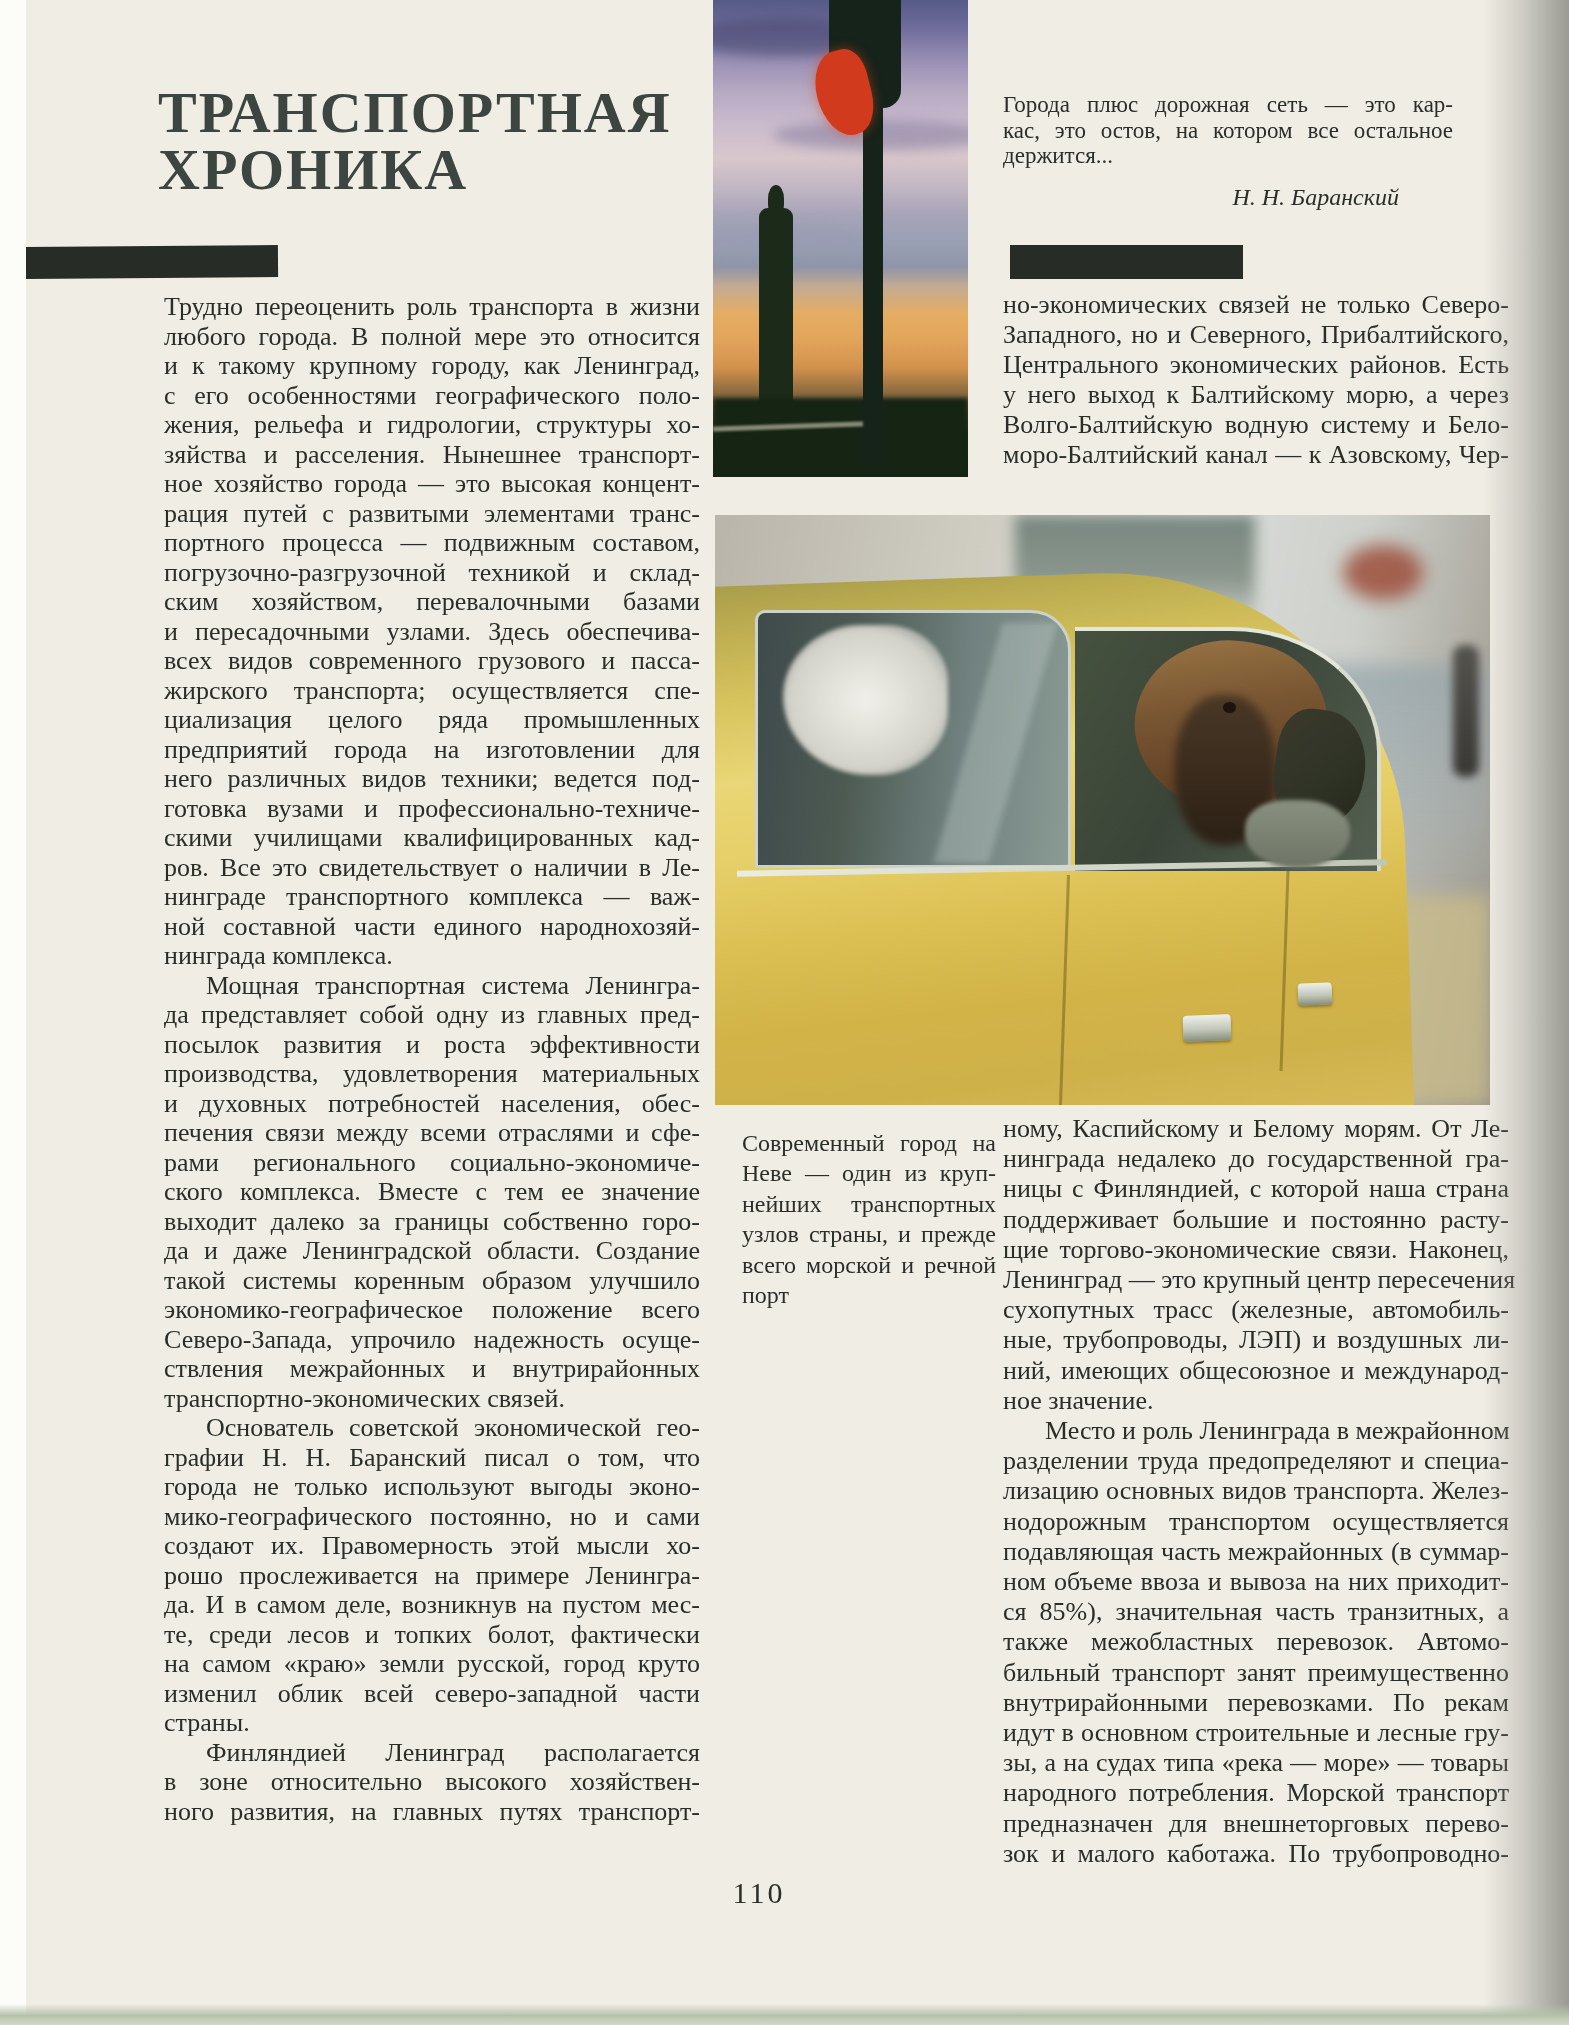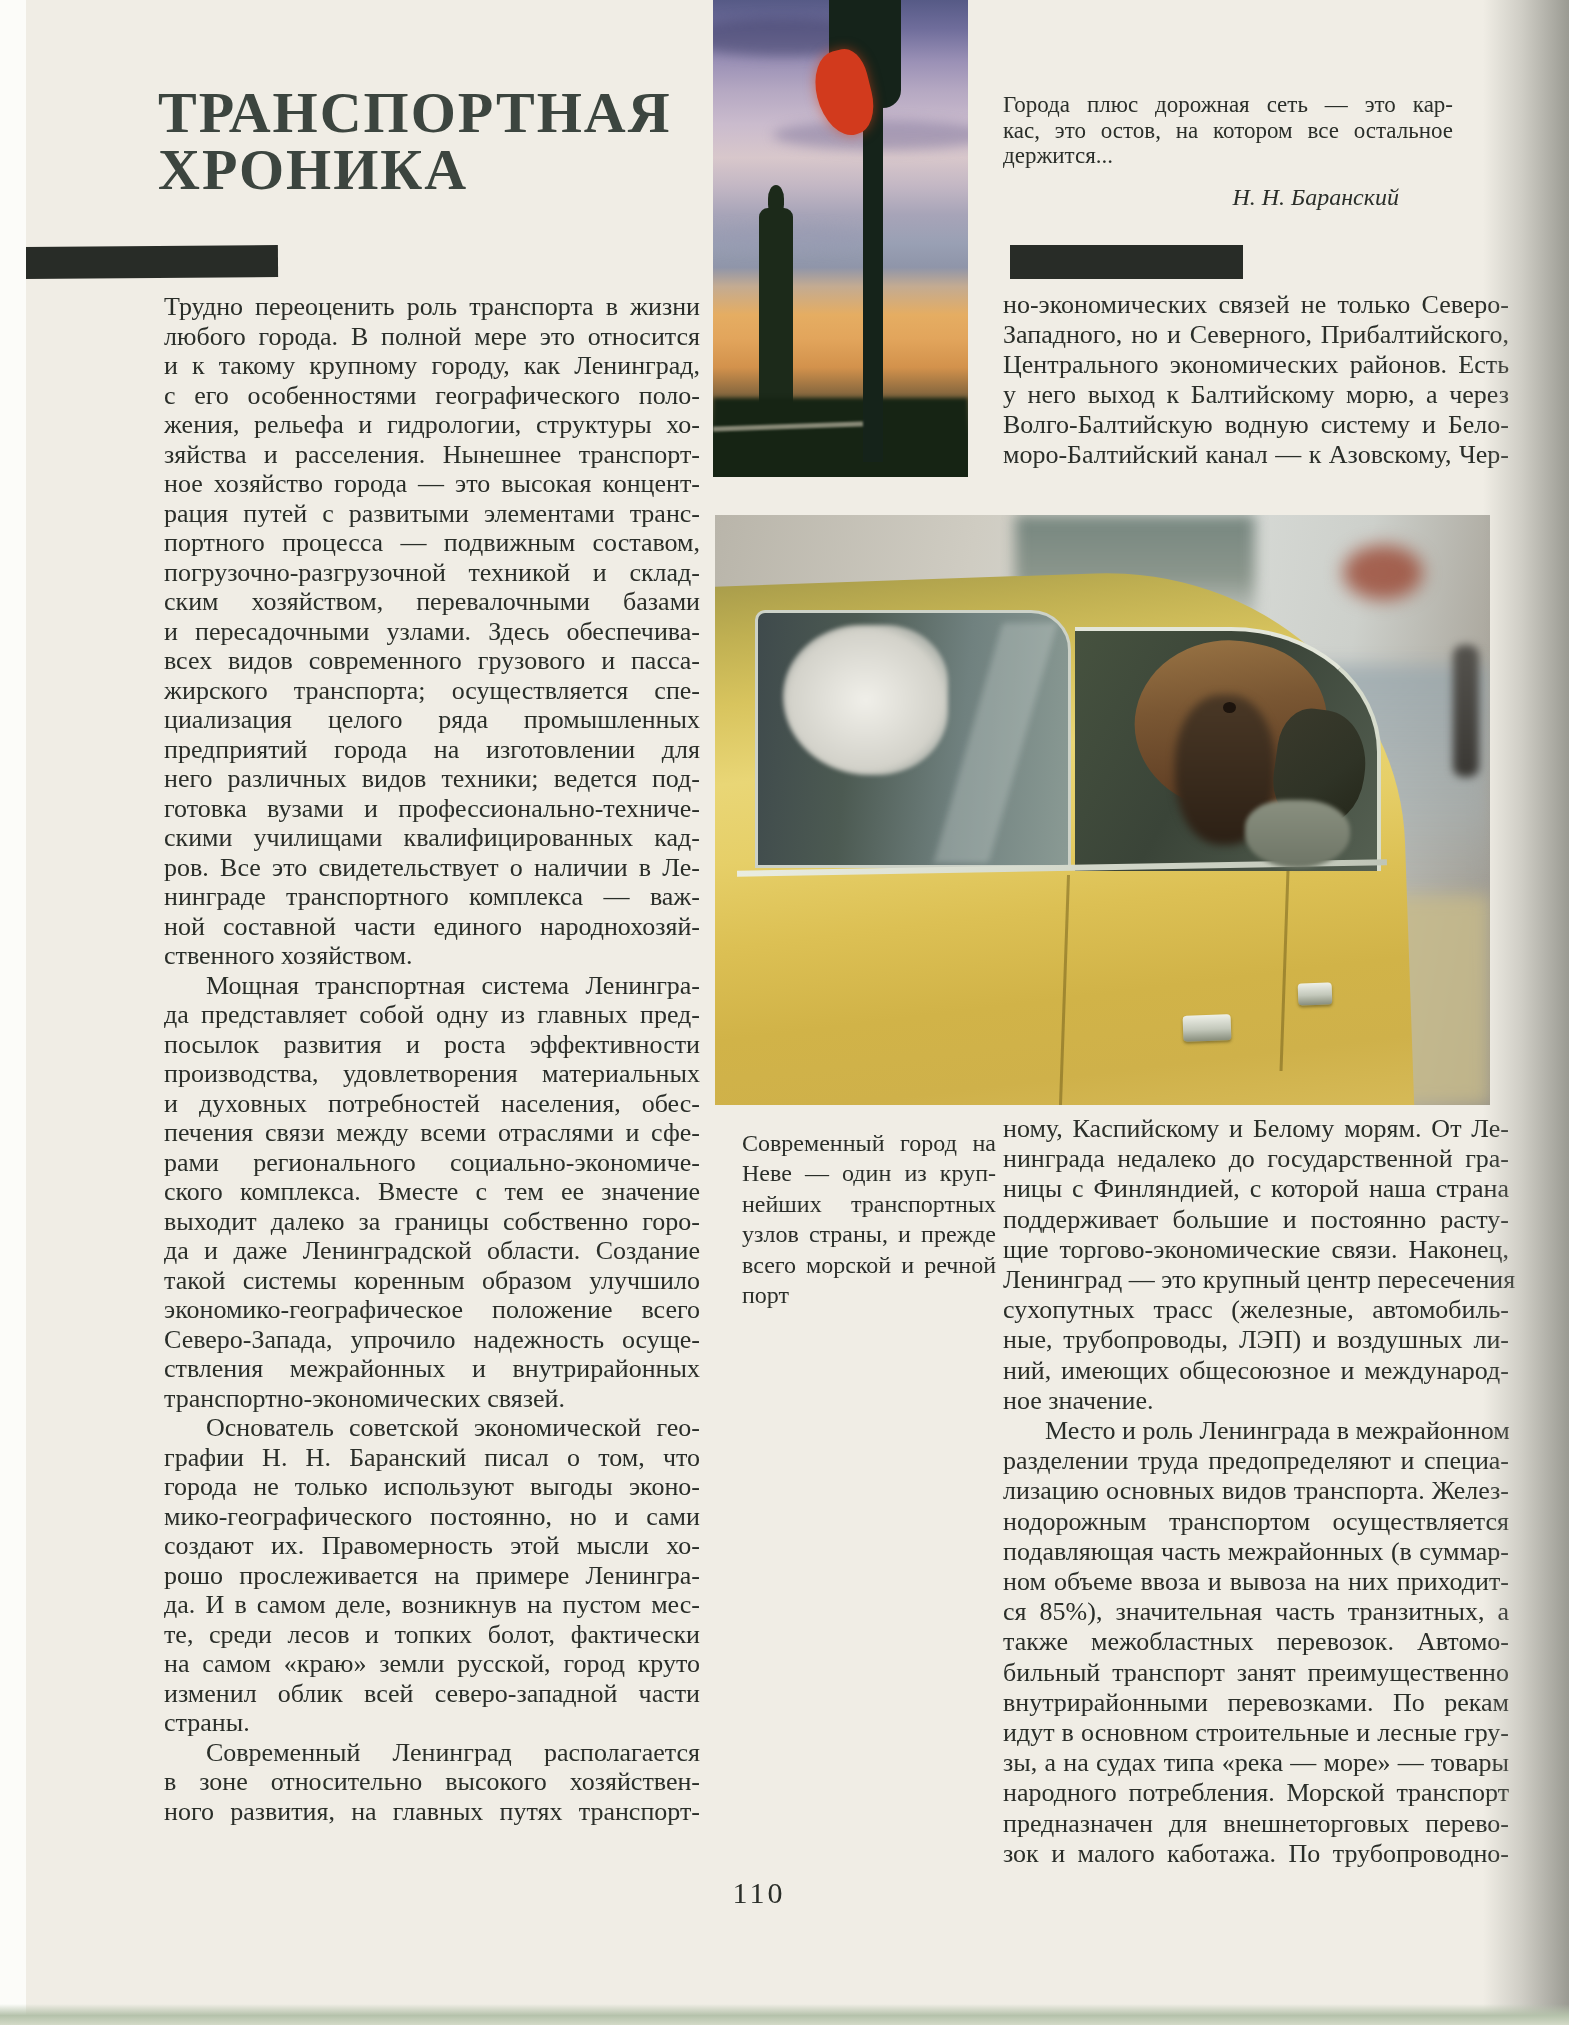--- a/index.html
+++ b/index.html
@@ -162,21 +162,21 @@
       <div class="tl">всех видов современного грузового и пасса-</div>
       <div class="tl">жирского транспорта; осуществляется спе-</div>
       <div class="tl">циализация целого ряда промышленных</div>
       <div class="tl">предприятий города на изготовлении для</div>
       <div class="tl">него различных видов техники; ведется под-</div>
       <div class="tl">готовка вузами и профессионально-техниче-</div>
       <div class="tl">скими училищами квалифицированных кад-</div>
       <div class="tl">ров. Все это свидетельствует о наличии в Ле-</div>
       <div class="tl">нинграде транспортного комплекса — важ-</div>
       <div class="tl">ной составной части единого народнохозяй-</div>
-      <div class="tl end">ственного хозяйством.</div>
+      <div class="tl end">нинграда комплекса.</div>
       <div class="tl ind">Мощная транспортная система Ленингра-</div>
       <div class="tl">да представляет собой одну из главных пред-</div>
       <div class="tl">посылок развития и роста эффективности</div>
       <div class="tl">производства, удовлетворения материальных</div>
       <div class="tl">и духовных потребностей населения, обес-</div>
       <div class="tl">печения связи между всеми отраслями и сфе-</div>
       <div class="tl">рами регионального социально-экономиче-</div>
       <div class="tl">ского комплекса. Вместе с тем ее значение</div>
       <div class="tl">выходит далеко за границы собственно горо-</div>
       <div class="tl">да и даже Ленинградской области. Создание</div>
@@ -189,21 +189,21 @@
       <div class="tl">графии Н. Н. Баранский писал о том, что</div>
       <div class="tl">города не только используют выгоды эконо-</div>
       <div class="tl">мико-географического постоянно, но и сами</div>
       <div class="tl">создают их. Правомерность этой мысли хо-</div>
       <div class="tl">рошо прослеживается на примере Ленингра-</div>
       <div class="tl">да. И в самом деле, возникнув на пустом мес-</div>
       <div class="tl">те, среди лесов и топких болот, фактически</div>
       <div class="tl">на самом «краю» земли русской, город круто</div>
       <div class="tl">изменил облик всей северо-западной части</div>
       <div class="tl end">страны.</div>
-      <div class="tl ind">Современный Ленинград располагается</div>
+      <div class="tl ind">Финляндией Ленинград располагается</div>
       <div class="tl">в зоне относительно высокого хозяйствен-</div>
       <div class="tl">ного развития, на главных путях транспорт-</div>
     </div>
   <div id="col-right-top" class="abs col">
       <div class="tl">но-экономических связей не только Северо-</div>
       <div class="tl">Западного, но и Северного, Прибалтийского,</div>
       <div class="tl">Центрального экономических районов. Есть</div>
       <div class="tl">у него выход к Балтийскому морю, а через</div>
       <div class="tl">Волго-Балтийскую водную систему и Бело-</div>
       <div class="tl">моро-Балтийский канал — к Азовскому, Чер-</div>

